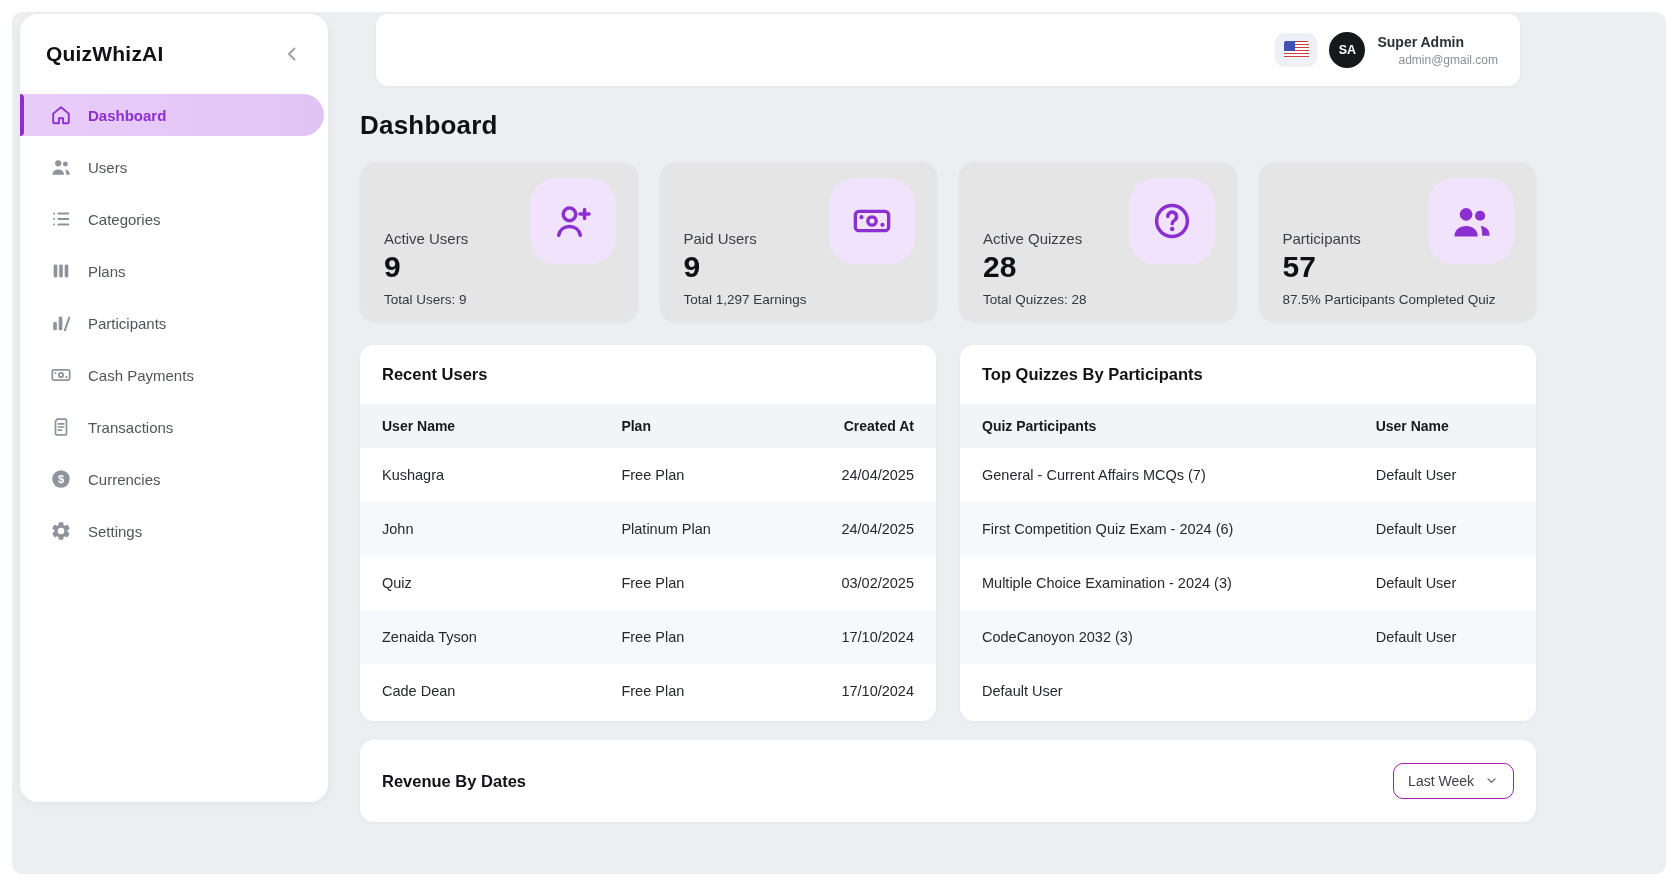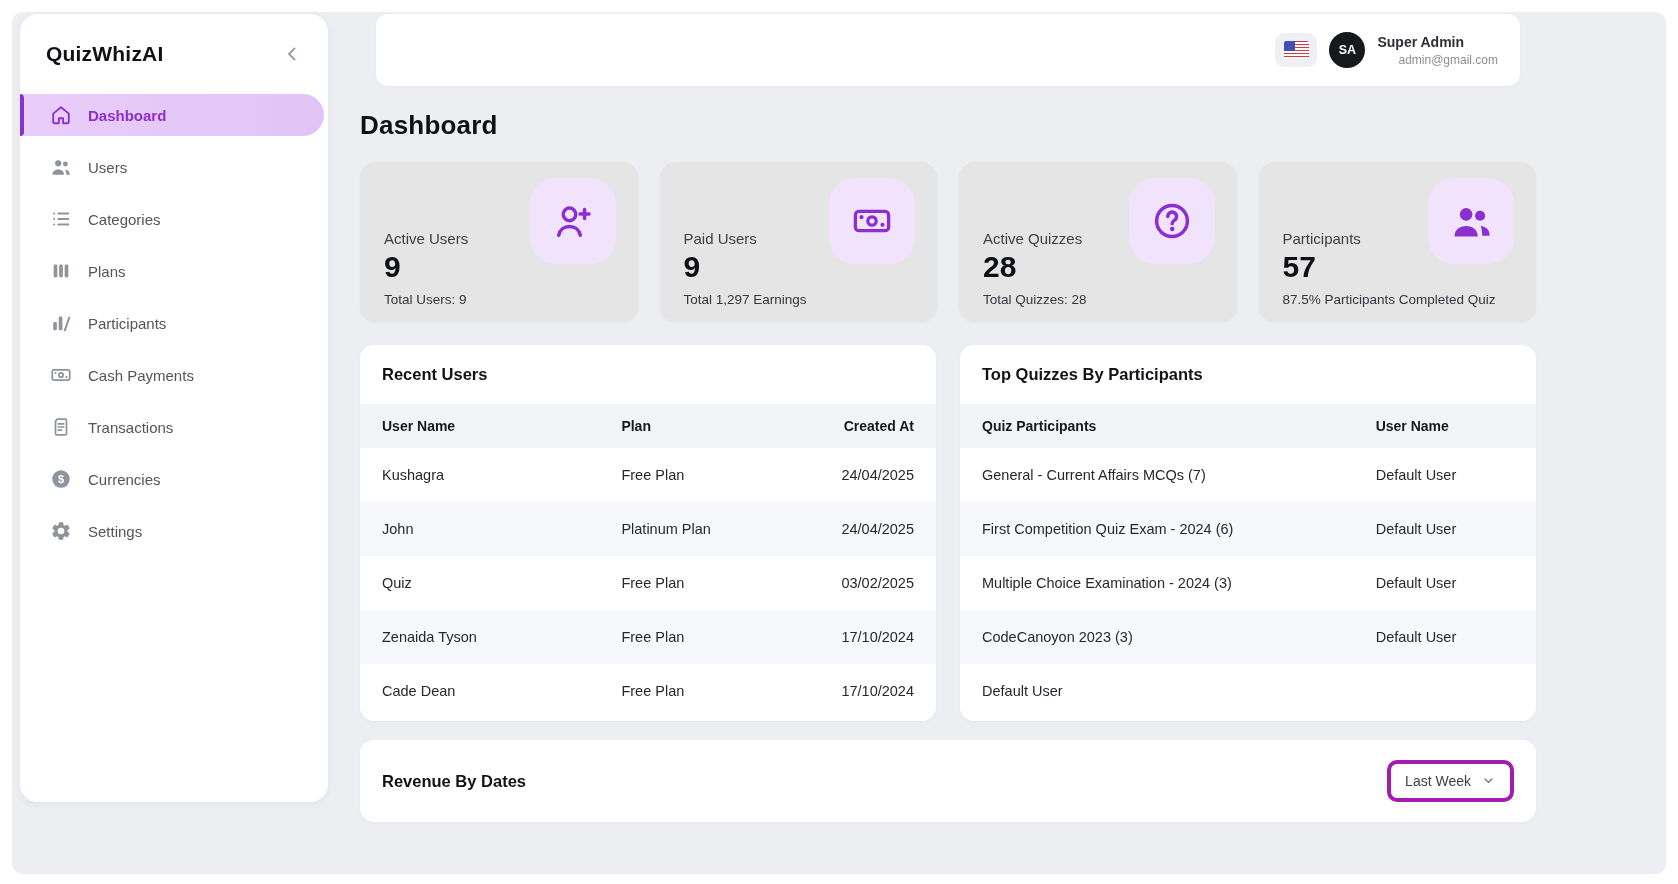--- a/index.html
+++ b/index.html
@@ -71,21 +71,21 @@
   .thead { display:flex; align-items:center; height:44px; background:#f3f4f7; padding:0 22px; font-weight:700; font-size:14px; color:#17181c; }
   .row { display:flex; align-items:center; height:54px; padding:0 22px; font-size:14.5px; color:#26282e; }
   .rows .row:nth-child(even) { background:#f7f8fb; }
   .c-user { width:45%; } .c-plan { width:34%; } .c-date { width:21%; text-align:right; }
   .c-quiz { width:74%; } .c-qu { width:26%; }
 
   
   .revenue { position:absolute; left:360px; top:740px; width:1176px; height:82px; background:#fff; border-radius:14px;
              display:flex; align-items:center; justify-content:space-between; padding:0 22px; box-shadow:0 1px 3px rgba(16,24,40,.04);gap:19px; }
   .revenue-title { font-size:16.5px; font-weight:700; color:#121317; }
-  .select { display:flex; align-items:flex-start; gap:10px; border:4px solid #a21caf; border-radius:10px; padding:9px 14px;
+  .select { display:flex; align-items:flex-start; gap:10px; border:1px solid #a21caf; border-radius:10px; padding:9px 14px;
             font-size:14px; color:#3f4147; background:#fff; cursor:pointer; }
   .select .chev { width:15px; height:15px; color:#6b7280; display:flex; }
   .select .chev svg { width:100%; height:100%; }
 </style>
 </head>
 <body>
 
 <div class="bg"></div>
 
 <aside class="sidebar">
@@ -328,21 +328,21 @@
           <span class="c-quiz">First Competition Quiz Exam - 2024 (6)</span>
           <span class="c-qu">Default User</span>
         </div>
 
         <div class="row">
           <span class="c-quiz">Multiple Choice Examination - 2024 (3)</span>
           <span class="c-qu">Default User</span>
         </div>
 
         <div class="row">
-          <span class="c-quiz">CodeCanoyon 2023 (3)</span>
+          <span class="c-quiz">CodeCanoyon 2032 (3)</span>
           <span class="c-qu">Default User</span>
         </div>
 
         <div class="row">
           <span class="c-qu">Default User</span>
         </div>
 
     </div>
   </div>
 

